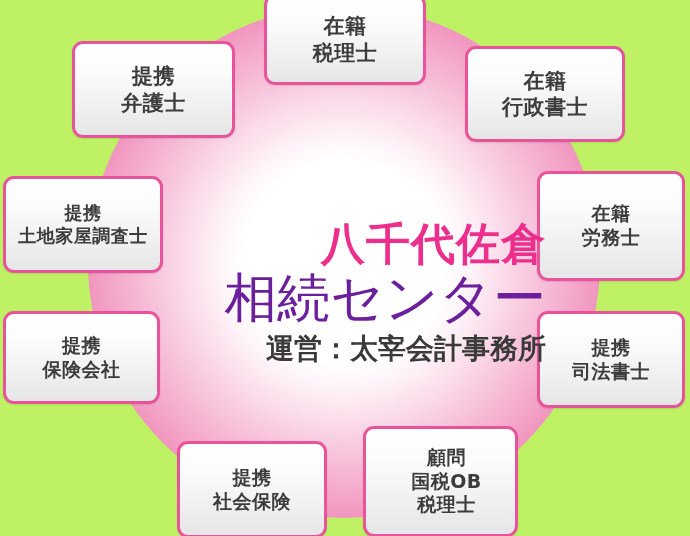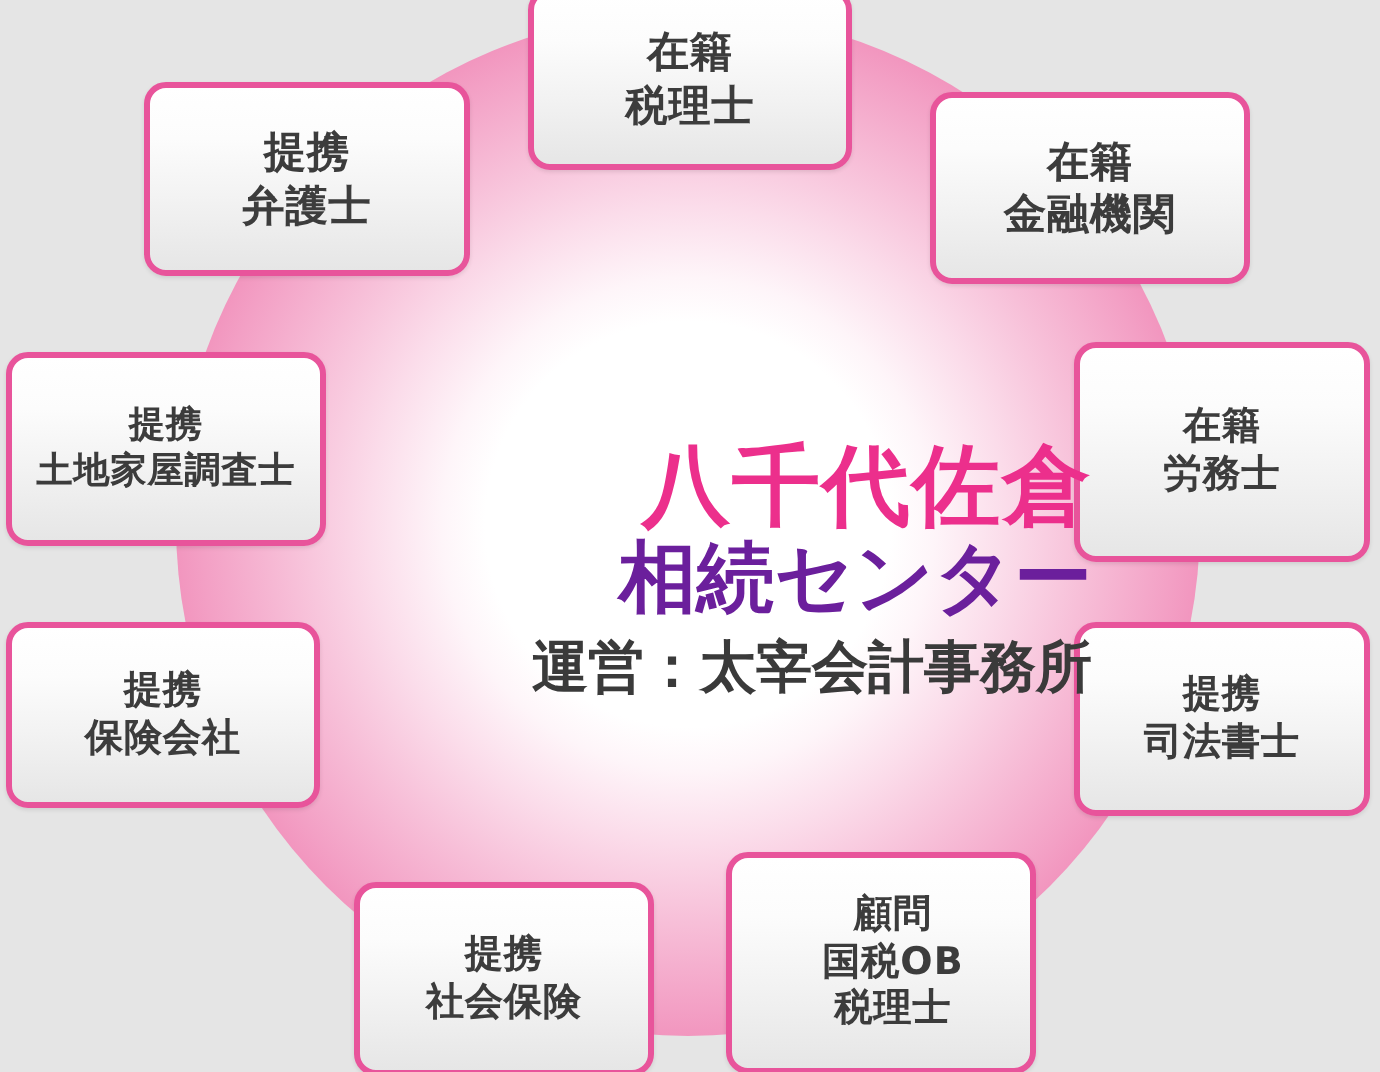--- a/index.html
+++ b/index.html
@@ -10,21 +10,21 @@
     width: 690px;
     height: 536px;
     background: #ffffff;
     font-family: "DejaVu Sans", "Liberation Sans", sans-serif;
     overflow: hidden;
   }
   #diagram {
     position: relative;
     width: 690px;
     height: 536px;
-    background: #e5e5e5;
+    background: #bef264;
   }
 
   
   #circle {
     position: absolute;
     left: 88px;
     top: 6px;
     width: 512px;
     height: 512px;
     border-radius: 50%;
@@ -93,22 +93,22 @@
   }
   #center-title-1 {
     font-size: 44px;
     font-weight: 700;
     color: #ec2f8c;
     letter-spacing: 1px;
     line-height: 1.02;
     white-space: nowrap;
   }
   #center-title-2 {
-    font-size: 39px;
-    font-weight: 700;
+    font-size: 53px;
+    font-weight: 400;
     color: #6b1f9c;
     letter-spacing: 0px;
     line-height: 1.08;
     margin-top: 2px;
     white-space: nowrap;
   }
   #center-subtitle {
     font-size: 28px;
     font-weight: 700;
     color: #3a3a3a;
@@ -130,21 +130,21 @@
     <span class="ln">税理士</span>
   </div>
 
   <div class="node" id="node-teikei-bengoshi">
     <span class="ln">提携</span>
     <span class="ln">弁護士</span>
   </div>
 
   <div class="node" id="node-zaiseki-gyosei">
     <span class="ln">在籍</span>
-    <span class="ln">金融機関</span>
+    <span class="ln">行政書士</span>
   </div>
 
   <div class="node xsmall" id="node-teikei-tochikaoku">
     <span class="ln">提携</span>
     <span class="ln">土地家屋調査士</span>
   </div>
 
   <div class="node small" id="node-zaiseki-shaho">
     <span class="ln">在籍</span>
     <span class="ln">労務士</span>

